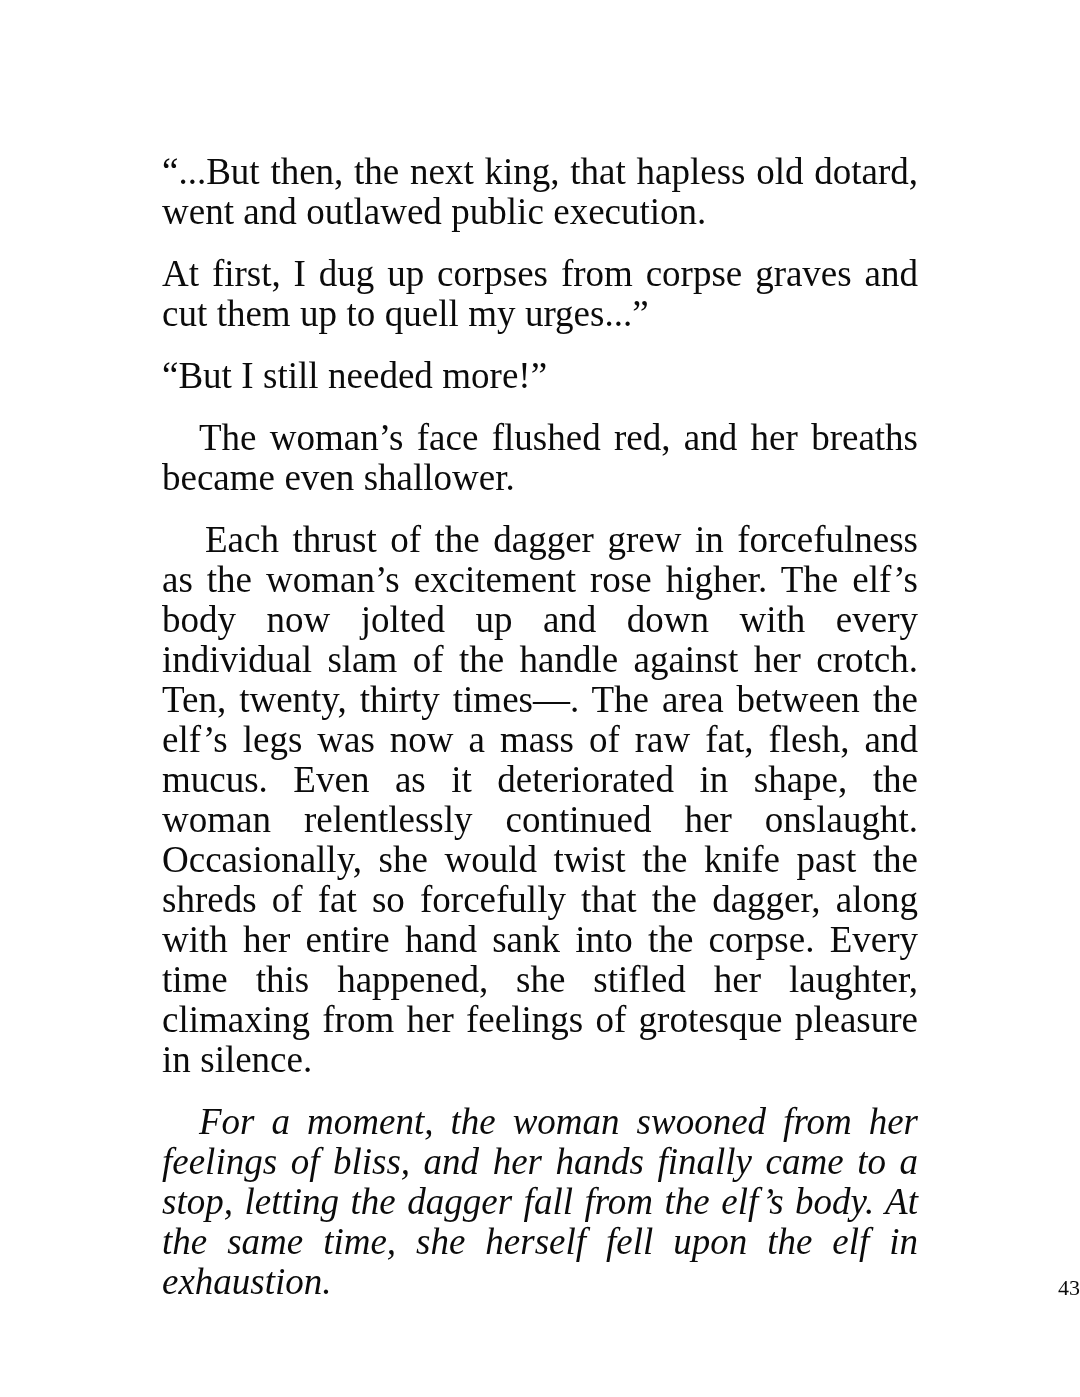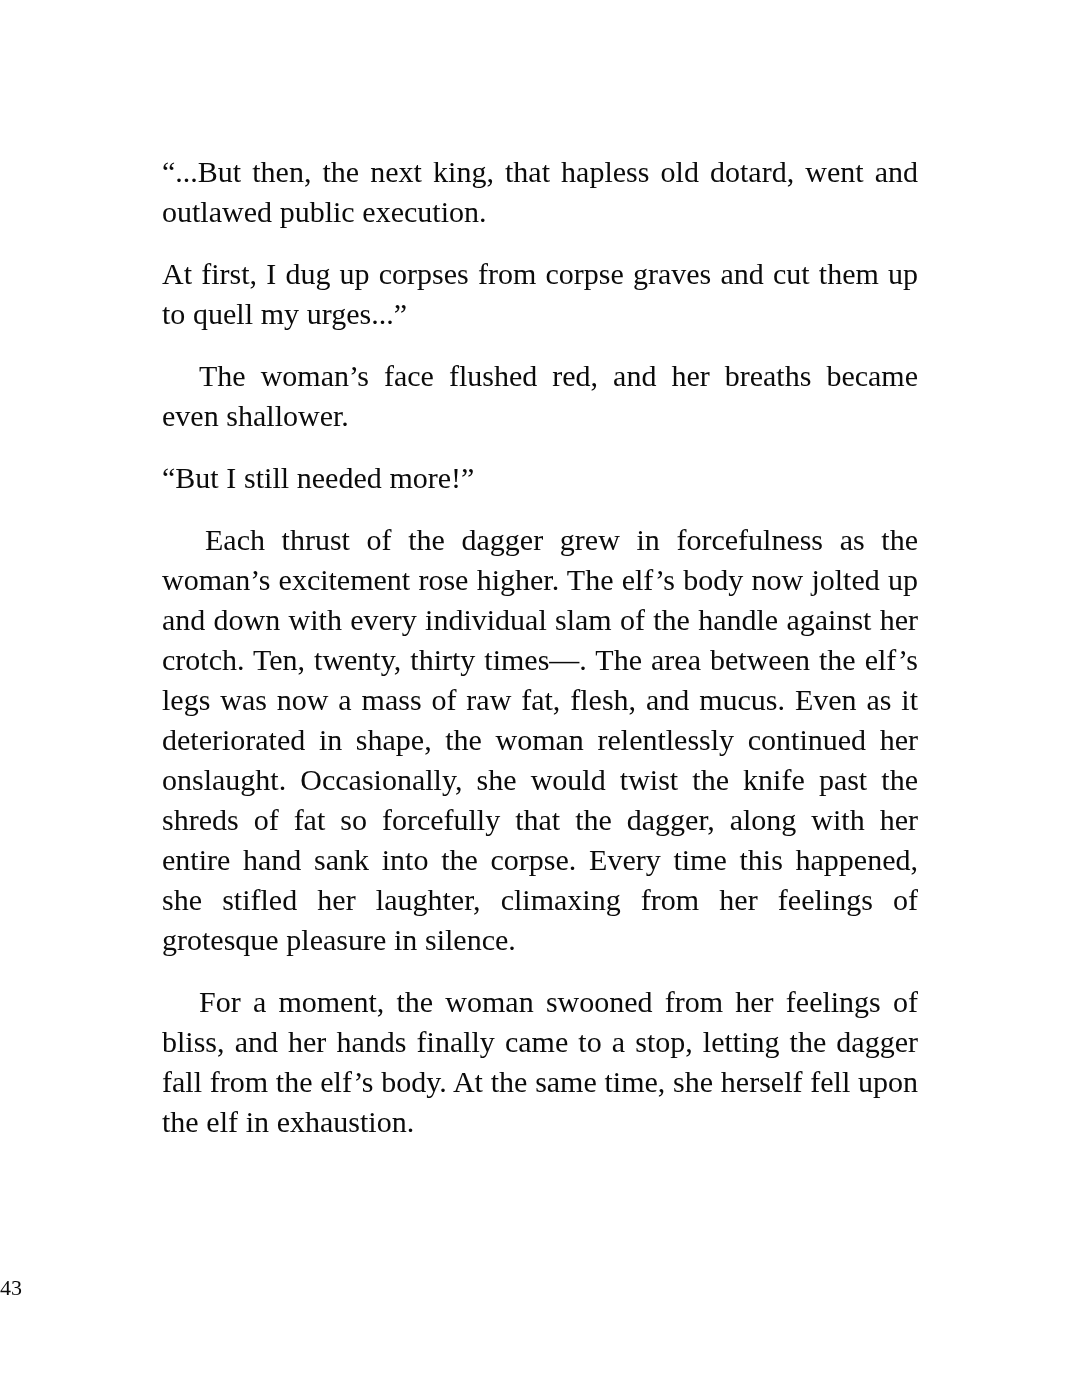--- a/index.html
+++ b/index.html
@@ -20,33 +20,34 @@
 
   .text-column {
     position: absolute;
     left: 162px;
     top: 152px;
     width: 756px;
   }
 
   .para {
     font-family: "Liberation Serif", "DejaVu Serif", serif;
-    font-size: 30px;
+    font-size: 37px;
     line-height: 40px;
     color: #0b0b0b;
     text-align: justify;
     text-justify: inter-word;
     margin: 0 0 22px 0;
     hyphens: none;
     -webkit-hyphens: none;
     word-spacing: 0.2px;
   }
 
   .para:last-child {
     margin-bottom: 1px;
+    font-style: italic;
   }
 
   .para.flush {
     text-indent: 0;
   }
 
   .para.indent {
     text-indent: 37px;
   }
 
@@ -57,41 +58,41 @@
   
   .para {
     text-align-last: left;
   }
 
   .folio {
     position: absolute;
     left: 0;
     right: 0;
     top: 1275px;
-    text-align: left;
+    text-align: right;
     font-family: "Liberation Serif", "DejaVu Serif", serif;
     font-size: 22px;
     line-height: 26px;
     color: #0b0b0b;
   }
 </style>
 </head>
 <body>
 
 <div class="page">
 
   <div class="text-column">
 
     <p class="para flush">“...But then, the next king, that hapless old dotard, went and outlawed public execution.</p>
 
     <p class="para flush">At first, I dug up corpses from corpse graves and cut them up to quell my urges...”</p>
 
+    <p class="para flush">“But I still needed more!”</p>
+
     <p class="para indent">The woman’s face flushed red, and her breaths became even shallower.</p>
-
-    <p class="para flush">“But I still needed more!”</p>
 
     <p class="para indent-wide">Each thrust of the dagger grew in forcefulness as the woman’s excitement rose higher. The elf’s body now jolted up and down with every individual slam of the handle against her crotch. Ten, twenty, thirty times—. The area between the elf’s legs was now a mass of raw fat, flesh, and mucus. Even as it deteriorated in shape, the woman relentlessly continued her onslaught. Occasionally, she would twist the knife past the shreds of fat so forcefully that the dagger, along with her entire hand sank into the corpse. Every time this happened, she stifled her laughter, climaxing from her feelings of grotesque pleasure in silence.</p>
 
     <p class="para indent">For a moment, the woman swooned from her feelings of bliss, and her hands finally came to a stop, letting the dagger fall from the elf’s body. At the same time, she herself fell upon the elf in exhaustion.</p>
 
   </div>
 
   <div class="folio">43</div>
 
 </div>

